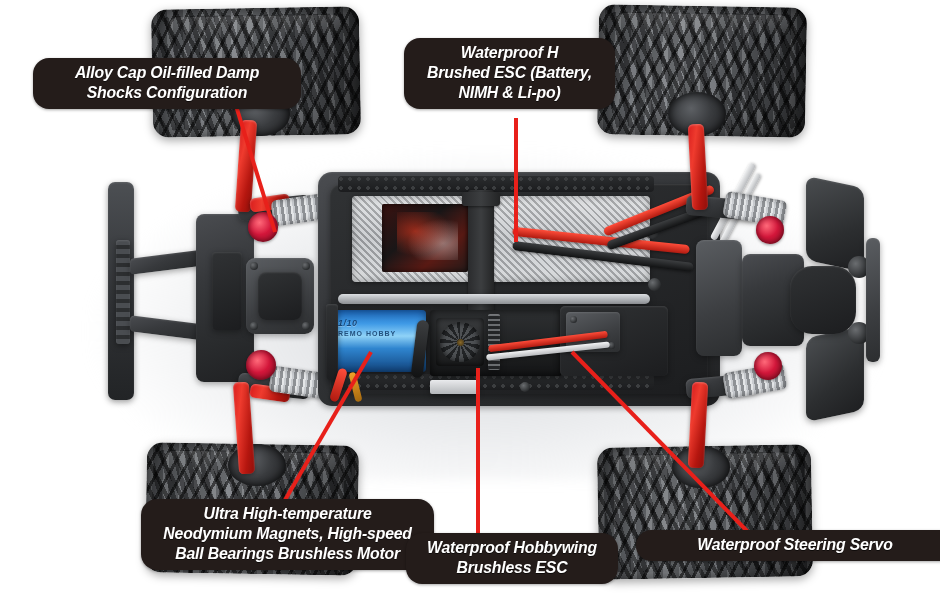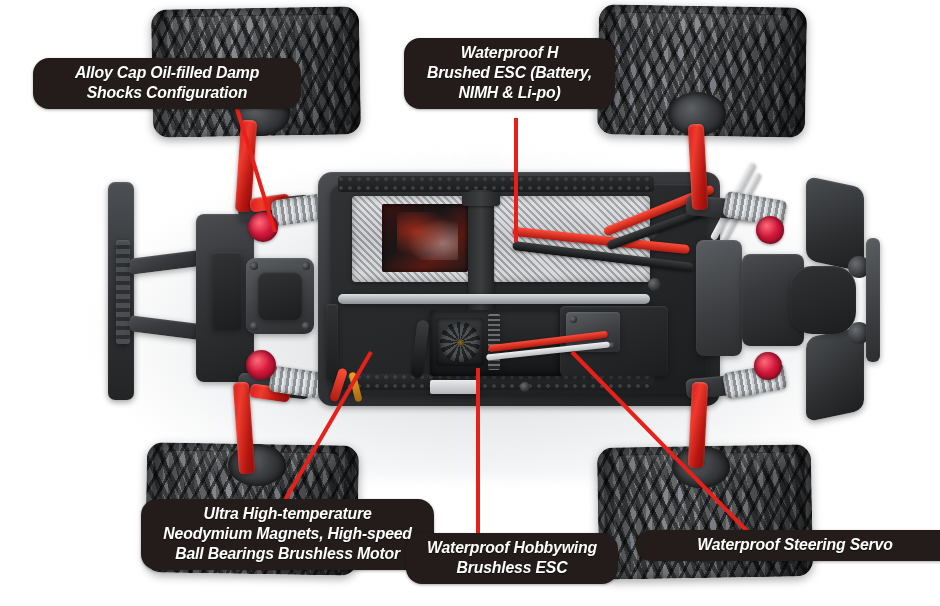--- a/index.html
+++ b/index.html
@@ -167,20 +167,24 @@
     <div class="hex" style="left:338px;top:176px;width:316px;height:16px;"></div>
     <div class="hex" style="left:338px;top:374px;width:316px;height:16px;"></div>
 
     <div class="battery" style="left:352px;top:196px;width:298px;height:86px;"></div>
     <div class="battlabel" style="left:382px;top:204px;width:86px;height:68px;"></div>
     <div class="strap" style="left:468px;top:190px;width:26px;height:134px;border-radius:3px;"></div>
     <div class="strap" style="left:462px;top:192px;width:38px;height:14px;border-radius:3px;"></div>
 
     <div class="plate lite" style="left:338px;top:294px;width:312px;height:10px;border-radius:5px;background:linear-gradient(180deg,#d9dcdf,#8d9094);"></div>
 
+    <div class="motor" style="left:332px;top:310px;width:94px;height:62px;">
+      <div class="mtext">1/10</div>
+      <div class="mtext2">REMO HOBBY</div>
+    </div>
     <div class="plate dark" style="left:326px;top:304px;width:12px;height:76px;border-radius:3px;"></div>
 
     <div class="esc" style="left:430px;top:310px;width:132px;height:66px;"></div>
     <div class="fan" style="left:436px;top:318px;width:48px;height:48px;"></div>
     <div class="plate dark" style="left:488px;top:314px;width:12px;height:56px;border-radius:2px;background:repeating-linear-gradient(180deg,#6a6d70 0 2px,#232527 2px 5px);"></div>
 
     <div class="plate dark" style="left:560px;top:306px;width:108px;height:70px;border-radius:5px;"></div>
     <div class="plate lite" style="left:566px;top:312px;width:54px;height:40px;border-radius:4px;"></div>
     <div class="screw" style="left:570px;top:316px;width:7px;height:7px;"></div>
     <div class="screw" style="left:608px;top:342px;width:7px;height:7px;"></div>

